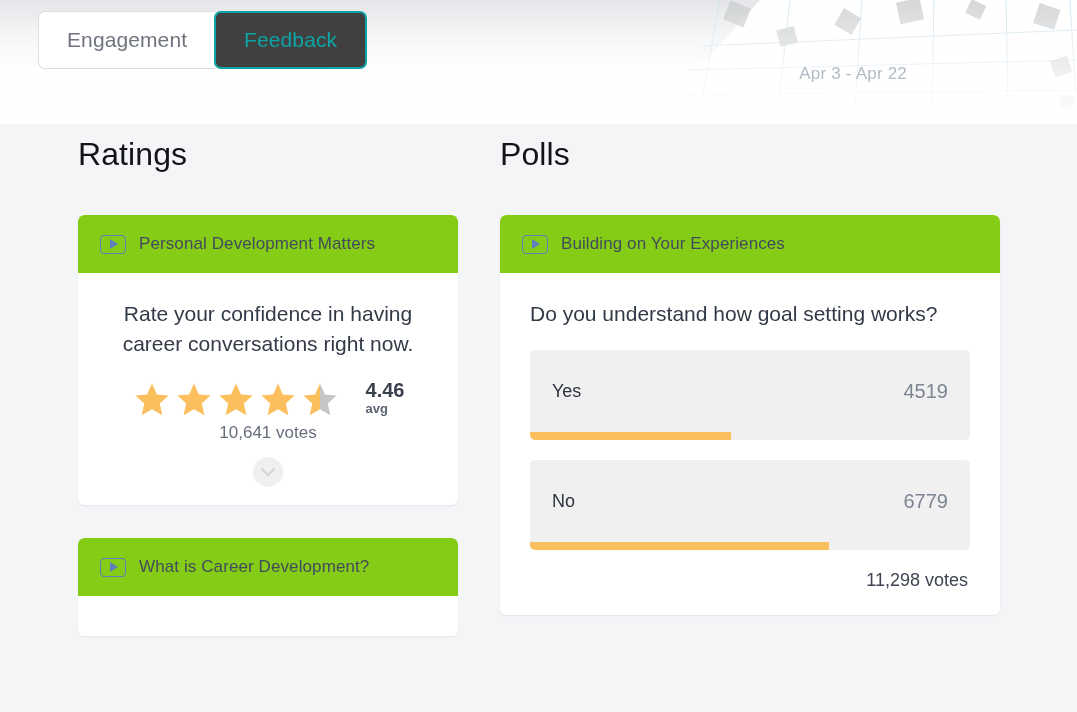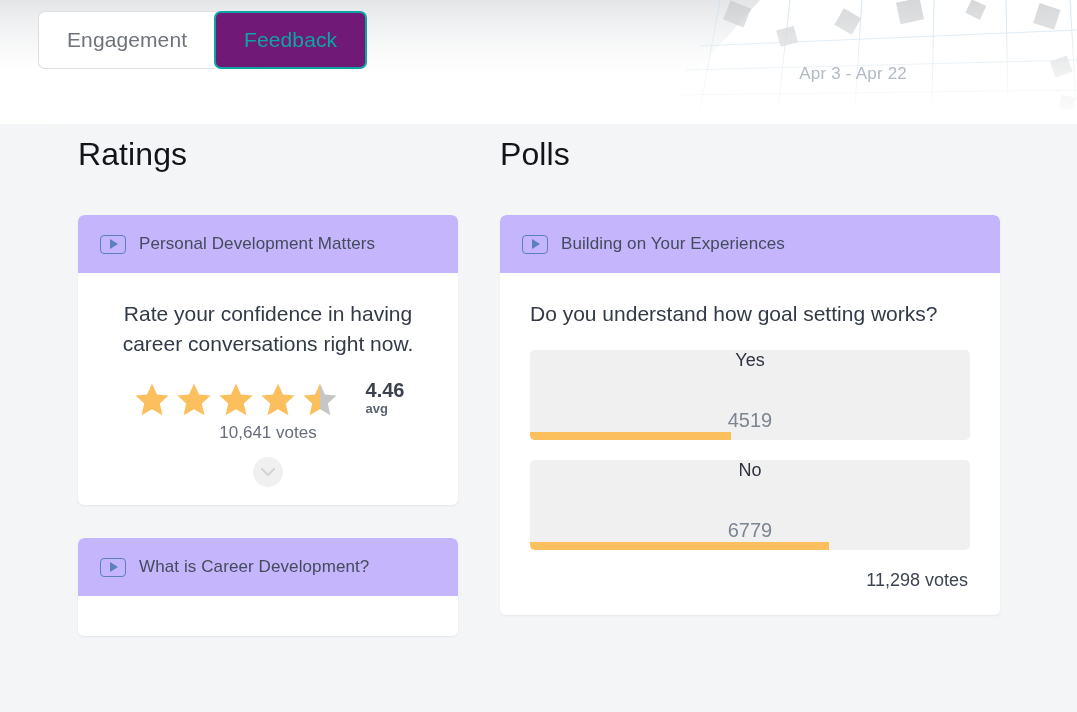--- a/index.html
+++ b/index.html
@@ -67,21 +67,21 @@
     border-radius: 7px 0 0 7px;
   }
 
   .tab-active {
     color: #0ca4a5;
     border: 2px solid #0ca4a5;
     border-radius: 7px;
     margin-left: -1px;
     position: relative;
     z-index: 3;
-    background: #701a75;
+    background: #404040;
   }
 
   .date-range {
     position: absolute;
     right: 48px;
     top: 64px;
     font-size: 17px;
     color: #b2bac6;
     letter-spacing: 0.2px;
   }
@@ -121,21 +121,21 @@
   .card {
     background: #ffffff;
     border-radius: 6px;
     overflow: hidden;
     box-shadow: 0 1px 2px rgba(25,35,60,0.07);
   }
   .card-ratings { width: 380px; margin-top: 42px; }
   .card-polls   { width: 500px; margin-top: 42px; }
 
   .card-header {
-    background: #c4b5fd;
+    background: #84cc16;
     display: flex;
     align-items: center;
     gap: 13px;
     padding: 19px 20px 19px 22px;
     border-radius: 6px 6px 0 0;
   }
 
   .video-icon {
     flex: none;
     width: 26px;
@@ -247,21 +247,20 @@
     margin-bottom: 20px;
     overflow: hidden;
   }
 
   .poll-option-row {
     display: flex;
     align-items: center;
     justify-content: space-between;
     padding: 0 22px;
     height: 82px;
-    flex-direction: column;
   }
 
   .poll-label {
     font-size: 18px;
     color: #2e3340;
   }
   .poll-count {
     font-size: 20px;
     color: #7d8492;
   }

